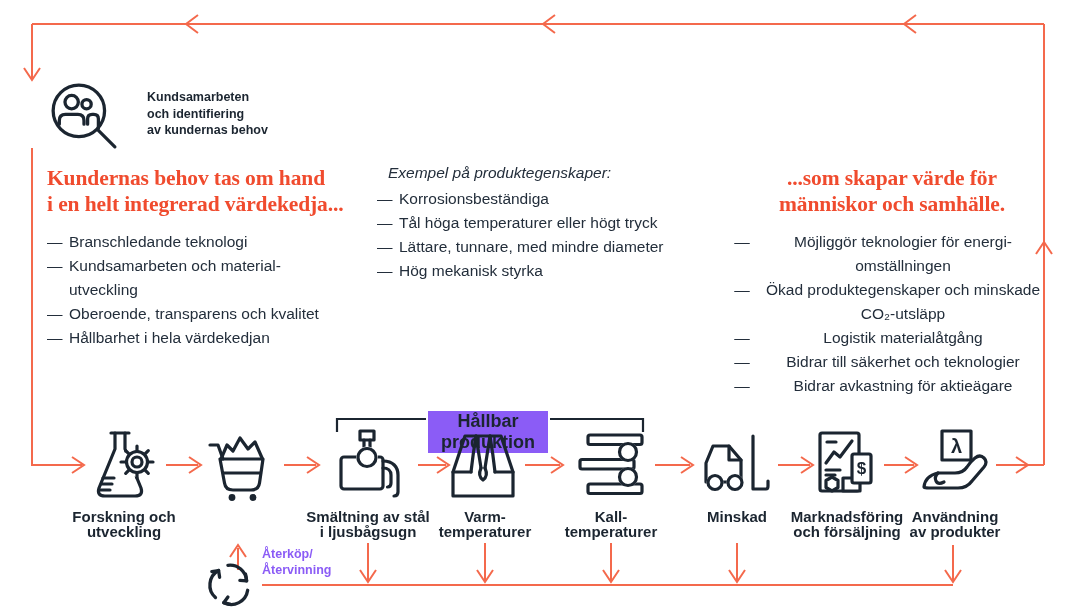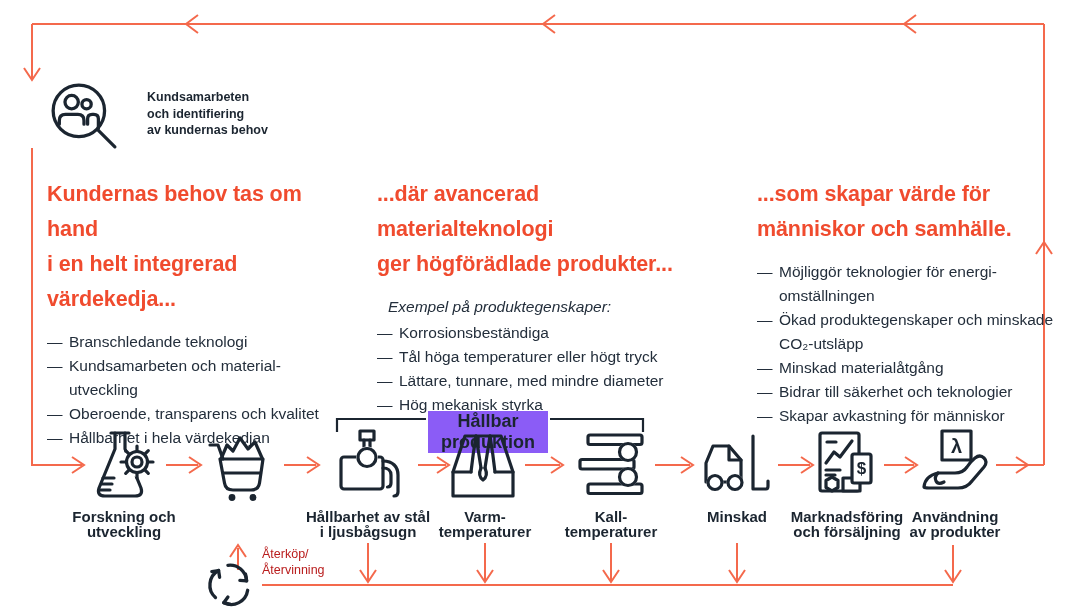--- a/index.html
+++ b/index.html
@@ -12,24 +12,24 @@
   .customer-icon{position:absolute;left:48px;top:80px;width:72px;height:72px;}
   .customer-note{
     position:absolute;left:140px;top:89px;width:170px;
     font-size:12.5px;line-height:16.5px;font-weight:bold;color:#1B2530;
     white-space:pre-line;
     margin-left:7px;
   }
   .col{position:absolute;top:161px;}
   .col-1{left:47px;width:310px;}
   .col-2{left:377px;width:330px;}
-  .col-3{left:757px;width:322px;}
+  .col-3{left:731px;width:322px;text-align:center;}
   .col h2{
-    margin:16px 0 13px 0;font-size:21.5px;line-height:35px;font-weight:600;
-    color:#F04B2E;white-space:pre-line;letter-spacing:-0.1px;
+    margin:4px 0 13px 0;font-size:21.5px;line-height:26px;font-weight:600;
+    color:#F04B2E;white-space:pre-line;letter-spacing:-0.1px;font-family:Liberation Serif, serif;
   }
   .col .intro{
     margin:0 0 2px 11px;font-style:italic;font-size:15.5px;line-height:24px;color:#232E3B;
   }
   .col ul{margin:0;padding:0;list-style:none;}
   .col li{
     display:grid;grid-template-columns:22px 1fr;
     font-size:15.5px;line-height:24px;color:#232E3B;
   }
   .col li .txt{white-space:pre-line;}
@@ -39,21 +39,21 @@
     font-size:15px;line-height:15px;font-weight:bold;color:#1B2530;
     white-space:pre-line;
   }
   .bracket-label{
     position:absolute;left:428px;top:411px;width:120px;text-align:center;
     font-size:18px;font-weight:bold;color:#1B2530;background:#8b5cf6;
   }
   .recycle-icon{position:absolute;left:203px;top:556px;width:54px;height:54px;}
   .recycle-label{
     position:absolute;left:262px;top:546px;width:100px;
-    font-size:12.5px;line-height:16px;font-weight:normal;color:#b91c1c;white-space:pre-line;
+    font-size:12.5px;line-height:16px;font-weight:bold;color:#8b5cf6;white-space:pre-line;
   }
   .ic{stroke:#1B2530;fill:none;stroke-width:3.2;stroke-linecap:round;stroke-linejoin:round;}
   .ic-fill{fill:#1B2530;stroke:none;}
   .ic-mask{fill:#fff;stroke:none;}
   .ic-glyph{fill:#1B2530;font-weight:bold;}
   .ln{stroke:#F4694C;fill:none;stroke-width:2;}
   .bk{stroke:#1B2530;fill:none;stroke-width:2.2;}
 </style>
 </head>
 <body>
@@ -143,22 +143,20 @@
           <span class="txt">Oberoende, transparens och kvalitet</span>
         </li>
       <li>
           <span>—</span>
           <span class="txt">Hållbarhet i hela värdekedjan</span>
         </li>
     </ul>
   </div>
 
   <div class="col col-2">
-    <h2>...där avancerad materialteknologi
-ger högförädlade produkter...</h2>
     <p class="intro">Exempel på produktegenskaper:</p>
     <ul>
       <li>
           <span>—</span>
           <span class="txt">Korrosionsbeständiga</span>
         </li>
       <li>
           <span>—</span>
           <span class="txt">Tål höga temperaturer eller högt tryck</span>
         </li>
@@ -182,29 +180,29 @@
           <span class="txt">Möjliggör teknologier för energi-
 omställningen</span>
         </li>
       <li>
           <span>—</span>
           <span class="txt">Ökad produktegenskaper och minskade
 CO₂-utsläpp</span>
         </li>
       <li>
           <span>—</span>
-          <span class="txt">Minskad materialåtgång</span>
+          <span class="txt">Logistik materialåtgång</span>
         </li>
       <li>
           <span>—</span>
           <span class="txt">Bidrar till säkerhet och teknologier</span>
         </li>
       <li>
           <span>—</span>
-          <span class="txt">Skapar avkastning för människor</span>
+          <span class="txt">Bidrar avkastning för aktieägare</span>
         </li>
     </ul>
   </div>
 
   <div class="bracket-label">Hållbar produktion</div>
 
   <div class="step" style="left:84px">
     <svg width="80" height="80" viewBox="0 0 80 80">
       <path class="ic" d="M27,7 H45"></path>
       <path class="ic" d="M31,7 V23 L15,62 Q12.5,70 21,70 H51 Q59.5,70 57,62 L41,23 V7"></path>
@@ -285,21 +283,21 @@
     <svg width="80" height="80" viewBox="0 0 80 80">
       <rect class="ic" x="27" y="5" width="29" height="29"></rect>
       <text class="ic-glyph" x="41.5" y="27" font-size="20" text-anchor="middle">λ</text>
       <path class="ic" d="M9,61 Q10,50 23,47 L40,47 Q48,47 52,41 Q55,36 60,32 Q65,28 69,32 Q73,36 69,41 L57,55 Q52,62 43,62 L14,62 Q10,62 9,61 Z"></path>
       <path class="ic" d="M23,47 Q19,51 21,55 Q23,59 29,56" stroke-width="2.8"></path>
     </svg>
   </div>
 
   <div class="step-label" style="left:49px">Forskning och
 utveckling</div>
-  <div class="step-label" style="left:293px">Hållbarhet av stål
+  <div class="step-label" style="left:293px">Smältning av stål
 i ljusbågsugn</div>
   <div class="step-label" style="left:410px">Varm-
 temperaturer</div>
   <div class="step-label" style="left:536px">Kall-
 temperaturer</div>
   <div class="step-label" style="left:662px">Minskad</div>
   <div class="step-label" style="left:880px">Användning
 av produkter</div>
   <div class="step-label" style="left:772px">Marknadsföring
 och försäljning</div>

